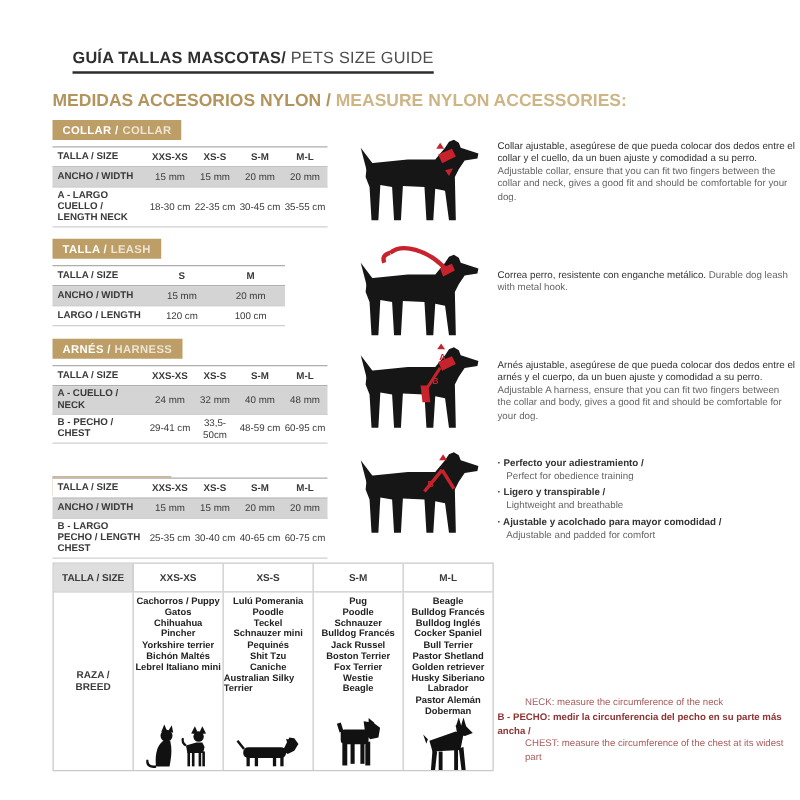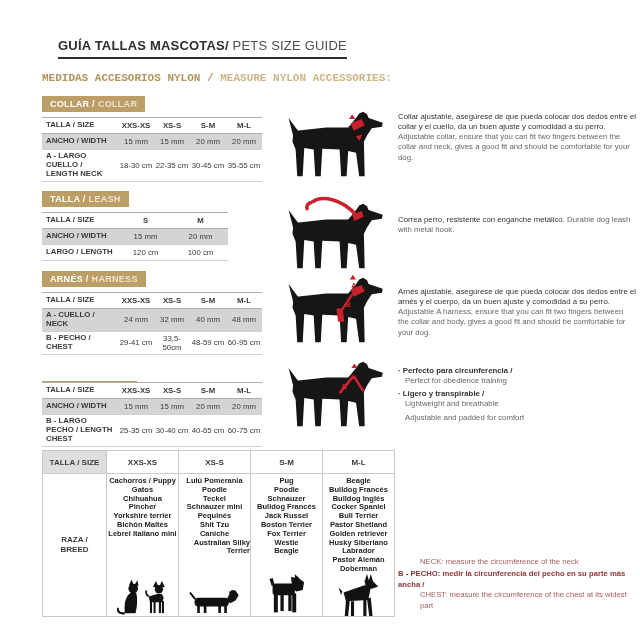--- a/index.html
+++ b/index.html
@@ -3,21 +3,21 @@
 <meta charset="utf-8">
 <style>
   html,body{margin:0;padding:0;}
   body{width:640px;height:640px;background:#fff;font-family:"Liberation Sans",sans-serif;color:#3a3a3a;}
   .page{position:relative;width:640px;height:640px;overflow:hidden;background:#fff;}
 
   .title{position:absolute;left:42px;top:38px;font-size:13px;font-weight:bold;color:#2e2e2e;
          border-bottom:2px solid #2e2e2e;padding-bottom:4px;letter-spacing:.2px;white-space:nowrap;margin-left:16px;}
   .title .en{font-weight:400;color:#4d4d4d;}
 
-  .subtitle{position:absolute;left:42px;top:72px;font-size:11px;font-weight:bold;color:#b3945c;white-space:nowrap;font-family:Liberation Mono, monospace;}
+  .subtitle{position:absolute;left:42px;top:72px;font-size:14px;font-weight:bold;color:#b3945c;white-space:nowrap;}
   .subtitle .en{color:#cdb585;}
 
   .badge{position:absolute;left:42px;background:#bd9e66;color:#fff;font-size:9px;font-weight:bold;
          padding:3px 8px;letter-spacing:.3px;white-space:nowrap;}
   .badge .en{color:rgba(255,255,255,.72);margin-left:3px;}
 
   .sec-table{position:absolute;left:42px;width:220px;font-size:7.8px;background:#fff;}
   .t-row{display:flex;align-items:center;border-bottom:1px solid #cfcfcf;min-height:15px;}
   .t-row.head{border-top:1px solid #adadad;border-bottom:1px solid #adadad;font-weight:bold;}
   .t-row.gray{background:#d4d4d4;}
@@ -46,21 +46,21 @@
              border-right:1px solid #c9c9c9;font-size:8px;}
   .b-col-h{flex:1;display:flex;align-items:center;justify-content:center;border-right:1px solid #c9c9c9;font-size:8px;}
   .b-col-h:last-child{border-right:none;}
   .b-body{display:flex;flex:1;min-height:0;}
   .b-label-c{width:63px;display:flex;align-items:center;justify-content:center;font-weight:bold;
              border-right:1px solid #c9c9c9;white-space:pre-line;text-align:center;font-size:8px;line-height:1.3;}
   .b-cell{flex:1;border-right:1px solid #c9c9c9;display:flex;flex-direction:column;align-items:center;
           padding-top:3px;overflow:hidden;position:relative;box-sizing:border-box;}
   .b-cell:last-child{border-right:none;}
   .b-list{display:flex;flex-direction:column;align-items:center;}
-  .b-list div{line-height:8.8px;font-weight:bold;text-align:right;color:#222;}
+  .b-list div{line-height:8.8px;font-weight:bold;text-align:left;color:#222;}
   .b-sil{margin-top:auto;display:flex;align-items:flex-end;justify-content:center;gap:3px;padding-bottom:1px;}
 
   .notes{position:absolute;left:398px;top:557px;width:240px;font-size:7.7px;line-height:1.35;}
   .note .bold{font-weight:bold;color:#8f3434;display:block;}
   .note .light{color:#a85c5c;display:block;margin-left:22px;margin-bottom:2px;}
 </style>
 </head>
 <body>
 
 <div class="page">
@@ -234,28 +234,29 @@
       <path d="M85,28 L67,50" stroke="#c8232c" stroke-width="3.5" fill="none"></path>
       <path d="M85,28 L97,47" stroke="#c8232c" stroke-width="3.5" fill="none"></path>
       <g fill="#c8232c">
         <polygon points="82,18 86,12 90,18"></polygon>
         <text x="70" y="45" font-size="9" font-weight="bold">B</text>
       </g>
     </svg>
   </div>
   <div class="bullets" style="top:366px">
     <div class="bullet">
-      <span class="es">Perfecto para circunferencia /</span>
+      <span class="es">Perfecto your adiestramiento /</span>
       <span class="en">Perfect for obedience training</span>
     </div>
     <div class="bullet">
       <span class="es">Ligero y transpirable /</span>
       <span class="en">Lightweight and breathable</span>
     </div>
     <div class="bullet">
+      <span class="es">Ajustable y acolchado para mayor comodidad /</span>
       <span class="en">Adjustable and padded for comfort</span>
     </div>
   </div>
 
   <div class="breed-table">
     <div class="b-head">
       <div class="b-label-h">TALLA /  SIZE</div>
       <div class="b-col-h">XXS-XS</div>
       <div class="b-col-h">XS-S</div>
       <div class="b-col-h">S-M</div>

